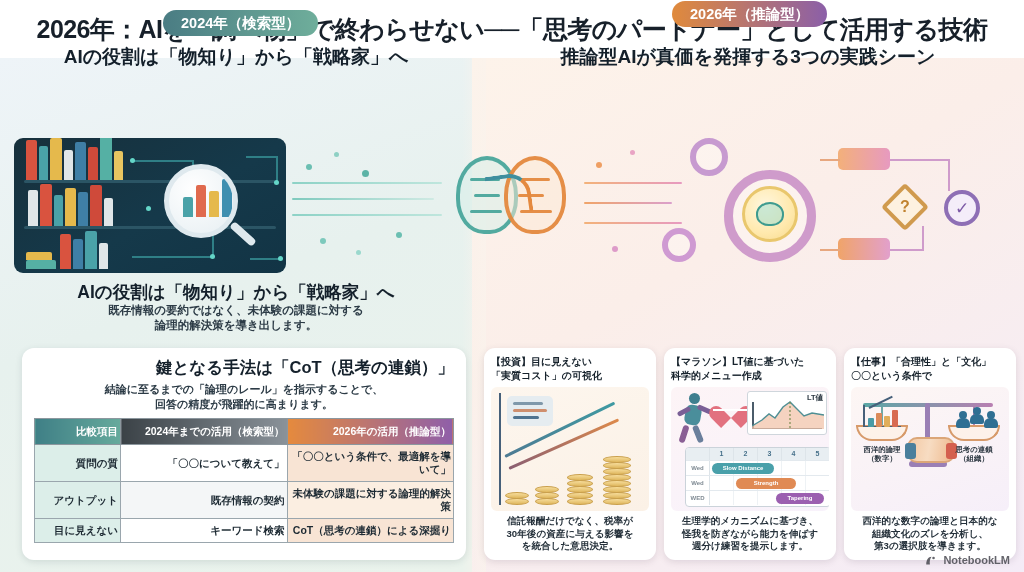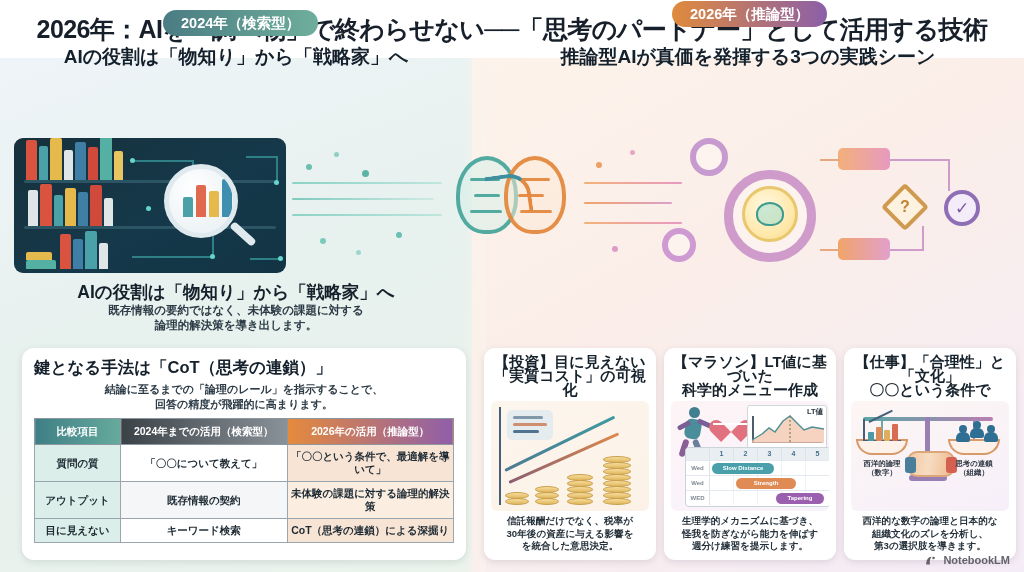--- a/index.html
+++ b/index.html
@@ -144,26 +144,26 @@
     font-size:11.5px; font-weight:700; color:#2c3b46; line-height:15px;
   }
 
   
   .cot-card {
     position:absolute; left:22px; top:348px; width:444px; height:212px;
     background:#ffffff; border-radius:12px;
     box-shadow:0 2px 7px rgba(40,60,70,.13);
     padding:9px 12px 10px 12px;
   }
-  .cot-title { text-align:left; font-size:16.5px; font-weight:800; color:#14202b; white-space:nowrap; }
+  .cot-title { text-align:right; font-size:16.5px; font-weight:800; color:#14202b; white-space:nowrap; }
   .cot-sub   { text-align:center; font-size:11px; font-weight:700; color:#2c3b46; line-height:14.5px; margin-top:3px; }
 
   table.cmp { width:100%; border-collapse:collapse; margin-top:7px; table-layout:fixed; }
   table.cmp th, table.cmp td {
-    border:1px solid #9aa6ad; font-size:10.5px; text-align:center;
+    border:1px solid #9aa6ad; font-size:10.5px; text-align:right;
     padding:5px 2px; color:#1d2a33; font-weight:700; line-height:13px;margin-left:45px;
   }
   table.cmp th { color:#ffffff; font-size:10.5px; padding:6px 2px; border-color:#8c979e; }
   .th-item  { background:linear-gradient(90deg,#3f7f86,#66aa9c); width:86px; }
   .th-2024  { background:linear-gradient(90deg,#3b4247,#8a9299); }
   .th-2026  { background:linear-gradient(90deg,#e58a3d,#8f5fa9); }
   .cmp td.rowhead { background:#dceee9; font-weight:800; }
   .cmp td.c2024   { background:#ffffff; }
   .cmp td.c2026   { background:#f8e4d4; }
   .cmp tr.alt td.c2024 { background:#f4f6f7; }
@@ -174,21 +174,21 @@
     position:absolute; top:348px; width:172px; height:212px;
     background:#ffffff; border-radius:11px;
     box-shadow:0 2px 7px rgba(70,50,80,.14);
     padding:7px 7px 7px 7px;
     display:flex; flex-direction:column;
   }
   .scene-1 { left:484px; }
   .scene-2 { left:664px; }
   .scene-3 { left:844px; }
   .scene-title {
-    font-size:15px; font-weight:800; color:#16222c; text-align:center;
+    font-size:10px; font-weight:800; color:#16222c; text-align:left;
     line-height:14px; min-height:28px;
   }
   .scene-art {
     flex:1; margin:4px 0 4px 0; border-radius:6px; position:relative; overflow:hidden;
   }
   .scene-desc {
     font-size:9.6px; font-weight:700; color:#24303a; text-align:center; line-height:12.6px;
   }
 
   

